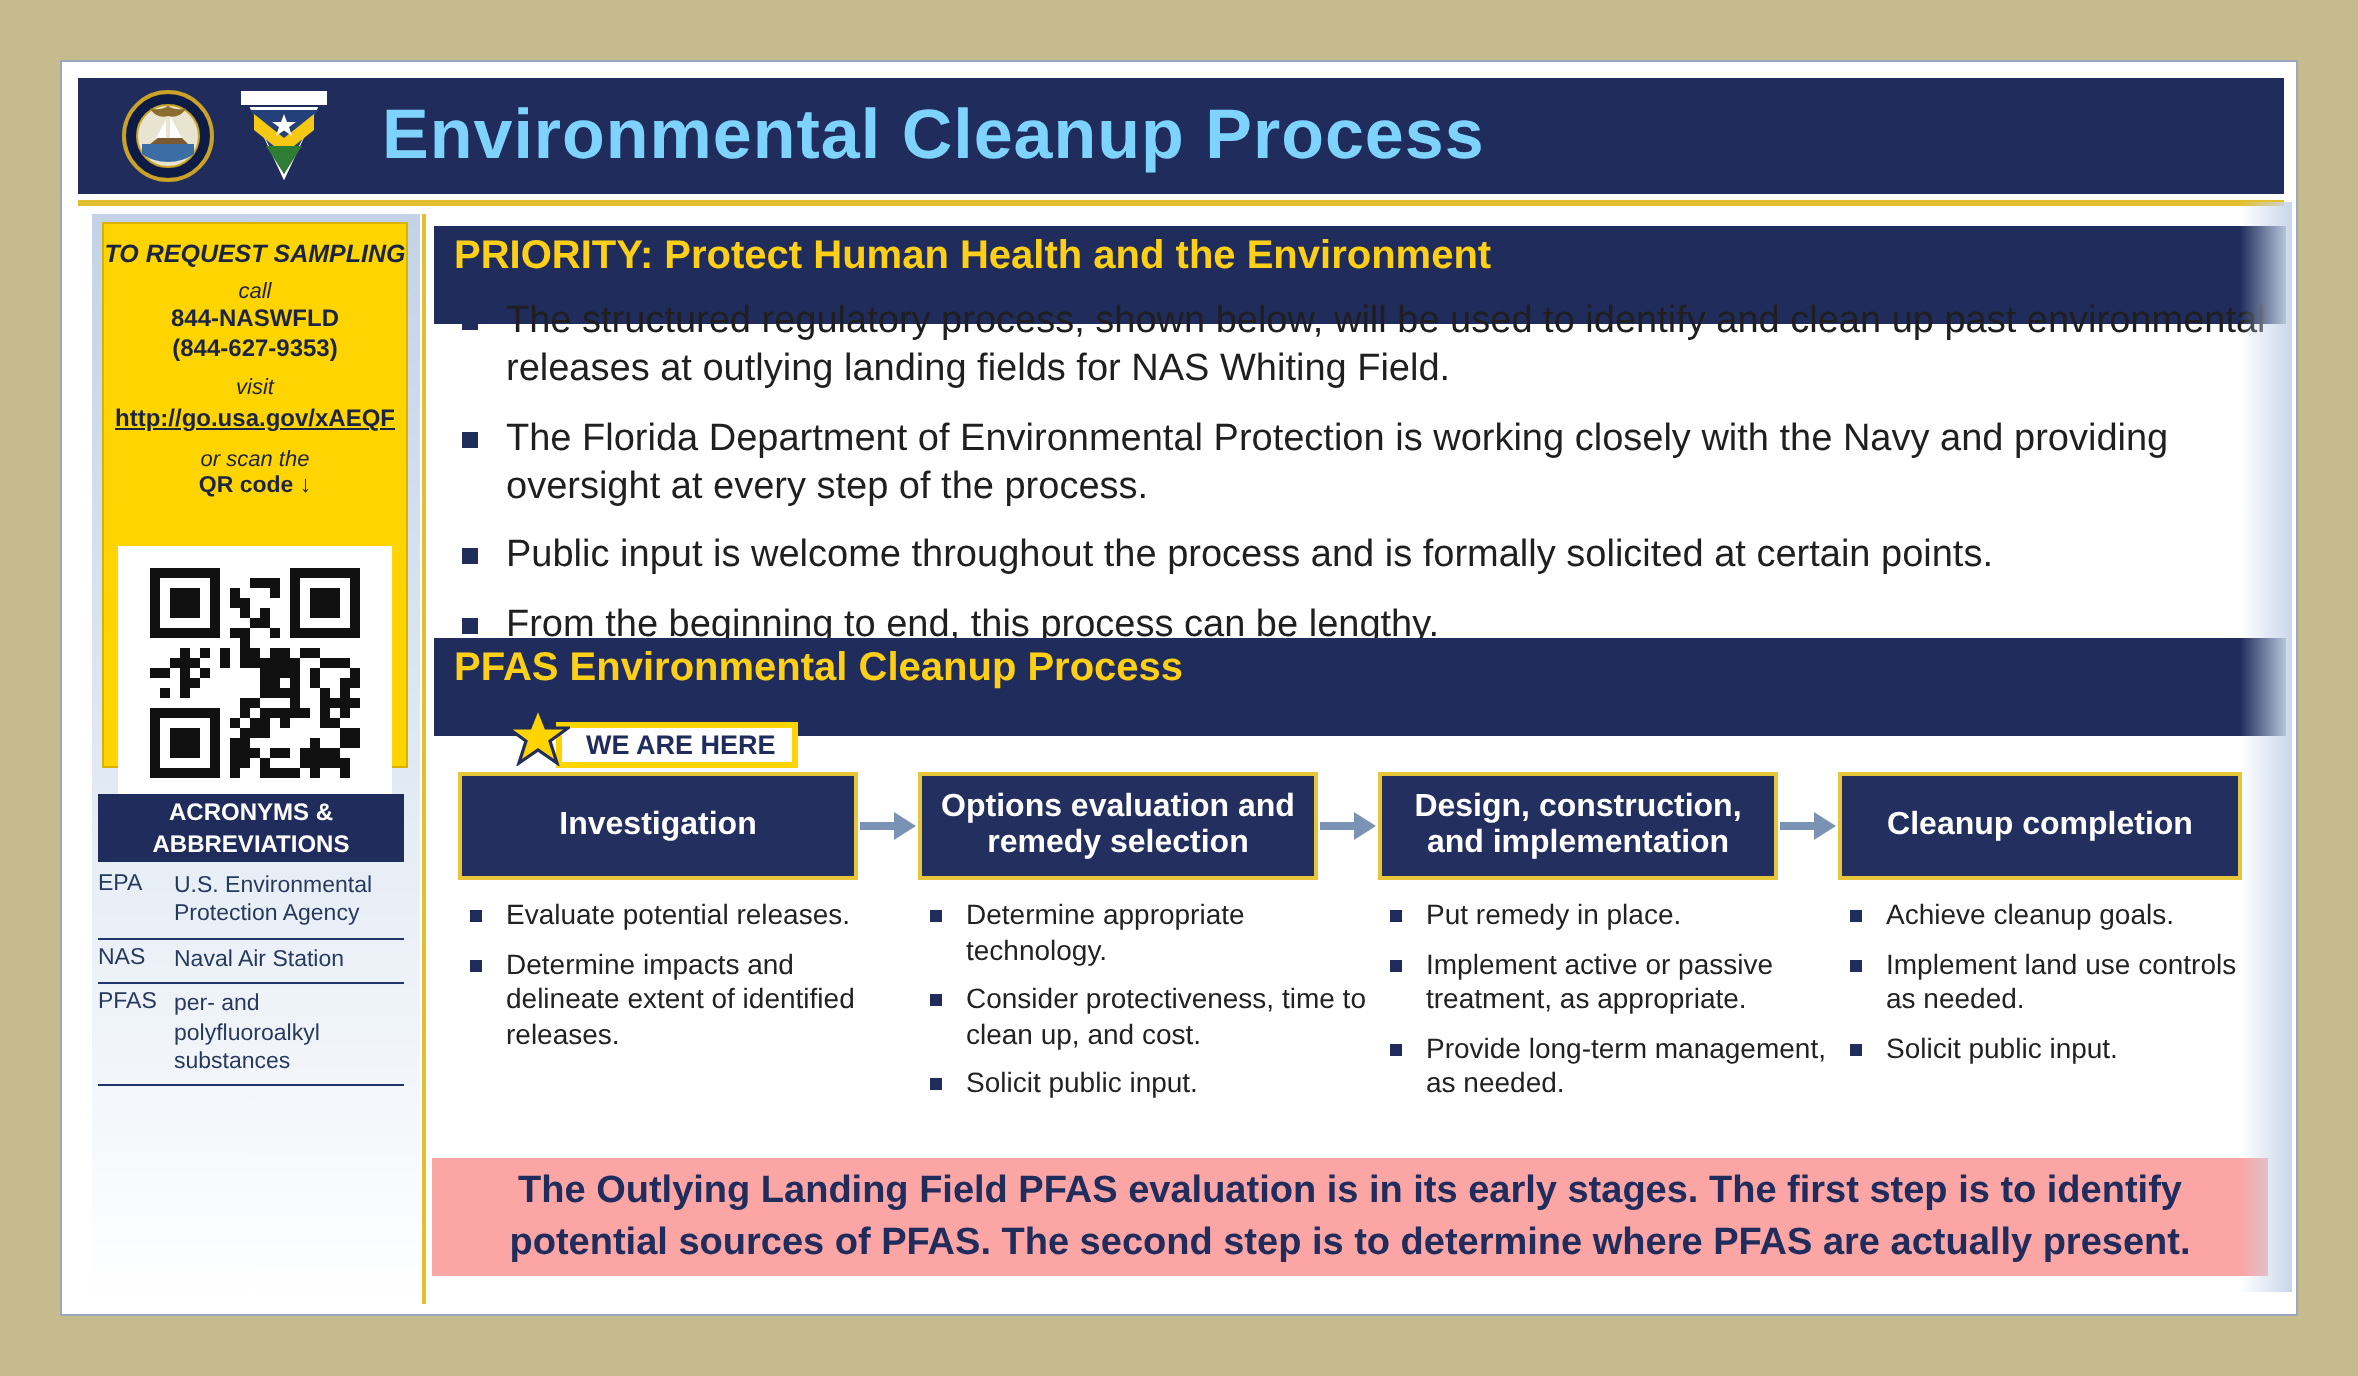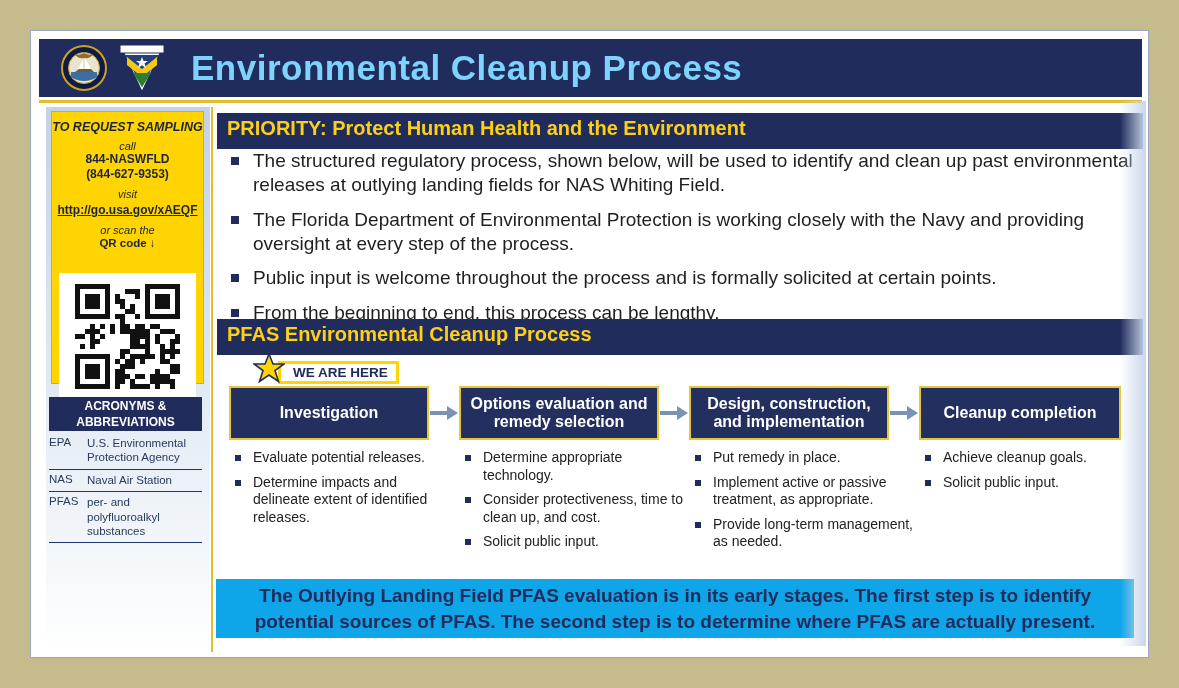--- a/index.html
+++ b/index.html
@@ -59,21 +59,21 @@
     background:#202c5c; color:#fff; font-weight:bold; font-size:12px;
     text-align:center; line-height:1.3; padding-top:2px;
   }
   .acro-table { position:absolute; left:18px; top:402px; width:153px; font-size:11.5px; color:#273a5e; }
   .acro-row { display:flex; padding:3px 0 4px 0; border-bottom:1px solid #20356b; }
   .acro-abbr { width:38px; flex:none; }
   .acro-def { flex:1; line-height:1.25; }
 
   
   .bar {
-    position:absolute; left:186px; width:926px; height:36px;
+    position:absolute; left:186px; width:926px; height:49px;
     background:#202c5c; color:#fdd017; font-weight:bold; font-size:20px;
     line-height:31px; padding-left:10px;
   }
   .bar-priority { top:82px; }
   .bar-pfas { top:288px; }
 
   .priority-list { position:absolute; left:186px; top:118px; width:926px; list-style:none; }
   .priority-list li {
     position:relative; padding-left:36px; margin-bottom:10px;
     font-size:19px; color:#1f1f1f; line-height:1.28;
@@ -114,21 +114,21 @@
     position:relative; padding-left:22px; margin-bottom:7px;
     font-size:14px; color:#222; line-height:1.25;
   }
   .step-list li::before {
     content:""; position:absolute; left:4px; top:6px;
     width:6px; height:6px; background:#202c5c;
   }
 
   .banner {
     position:absolute; left:185px; top:548px; width:918px; height:59px;
-    background:#0ea5e9; color:#202c5c; font-weight:bold; font-size:19px;
+    background:#fca5a5; color:#202c5c; font-weight:bold; font-size:19px;
     display:flex; align-items:center; justify-content:center; text-align:center;
     padding:0 30px; line-height:1.35;
   }
 </style>
 </head>
 <body>
 
 <div class="card">
 
   <div class="header">
@@ -360,19 +360,20 @@
     <li>Consider protectiveness, time to clean up, and cost.</li>
     <li>Solicit public input.</li>
   </ul>
   <ul class="step-list c3">
     <li>Put remedy in place.</li>
     <li>Implement active or passive treatment, as appropriate.</li>
     <li>Provide long-term management, as needed.</li>
   </ul>
   <ul class="step-list c4">
     <li>Achieve cleanup goals.</li>
+    <li>Implement land use controls as needed.</li>
     <li>Solicit public input.</li>
   </ul>
 
   <div class="banner">The Outlying Landing Field PFAS evaluation is in its early stages. The first step is to identify potential sources of PFAS. The second step is to determine where PFAS are actually present.</div>
 
   <div class="right-fade"></div>
 </div>
 
 </body></html>

